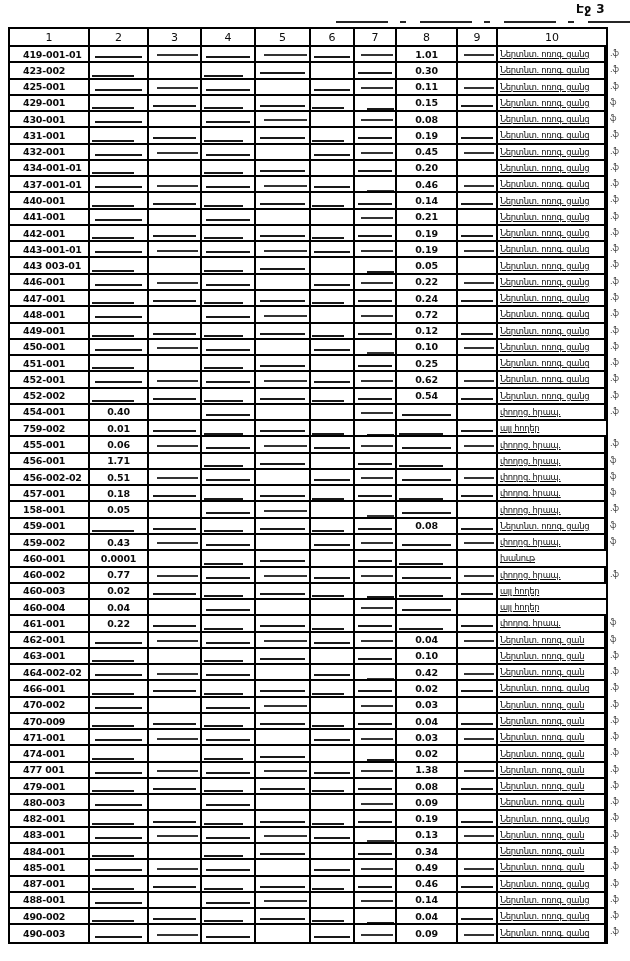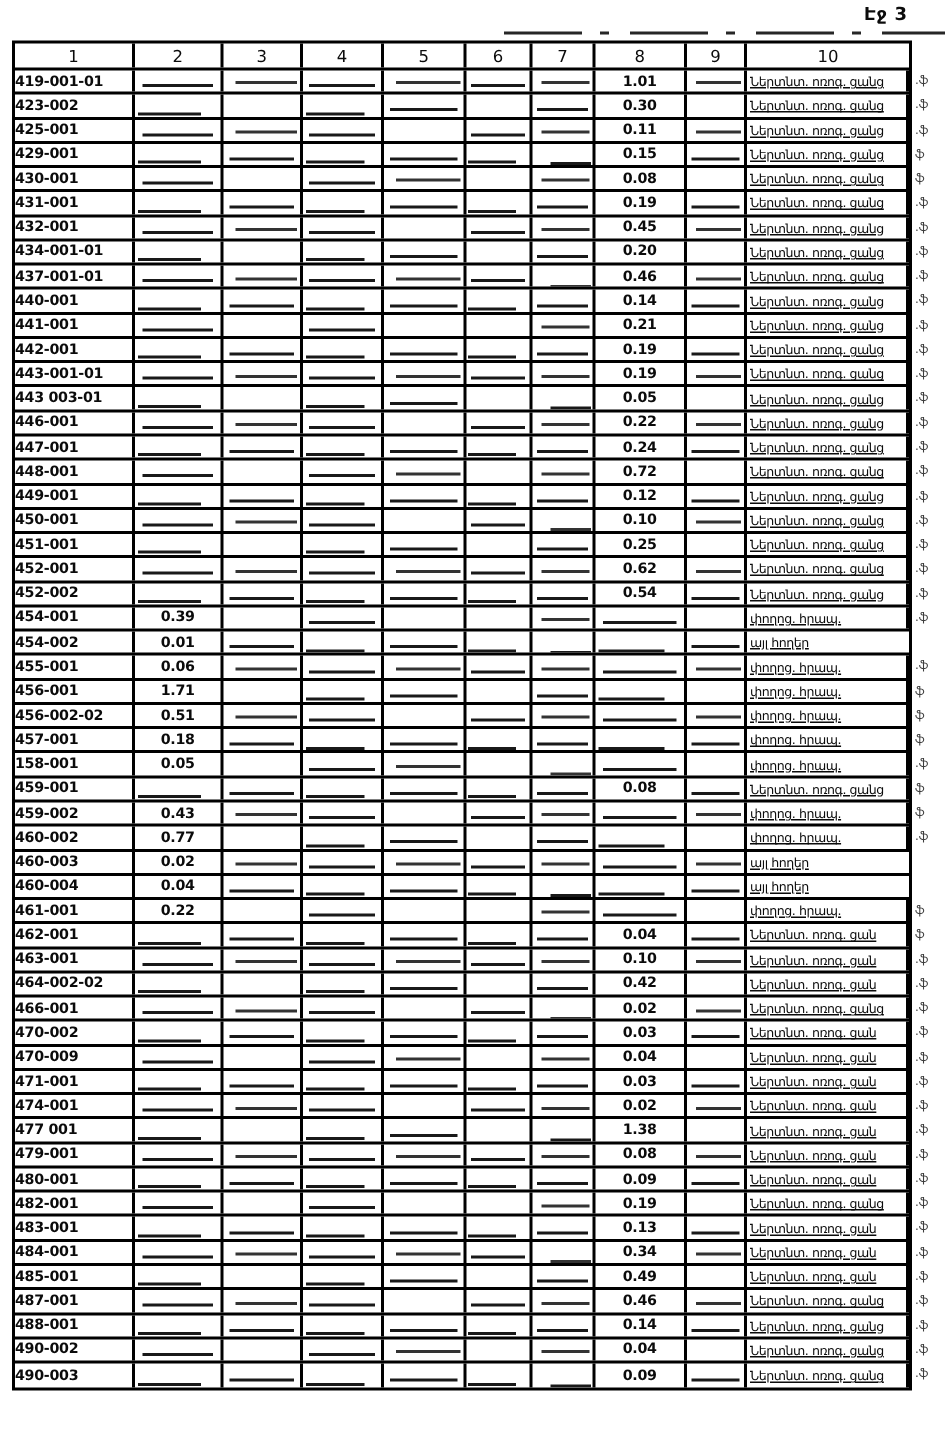--- a/index.html
+++ b/index.html
@@ -30,21 +30,21 @@
   .row.header{height:18px;font-size:11px;}
   .row:last-child{border-bottom:none;}
   .cell{
     position:relative;box-sizing:border-box;height:100%;
     border-right:2px solid #000;
     display:flex;align-items:center;overflow:hidden;
     white-space:nowrap;
   }
   .cell:last-child{border-right:none;}
   .cell.hdr{justify-content:center;font-weight:400;}
-  .cell.code{font-size:9.5px;font-weight:700;padding-left:0;letter-spacing:-.2px;}
+  .cell.code{font-size:9.5px;font-weight:700;padding-left:13px;letter-spacing:-.2px;}
   .cell.val{justify-content:center;font-size:9.5px;font-weight:700;letter-spacing:-.2px;}
   .cell.cat{font-size:8.4px;font-weight:400;padding-left:2px;letter-spacing:-.3px;}
   .cell.cat span{text-decoration:underline;text-decoration-thickness:1px;text-underline-offset:1px;}
   
   .e::after{
     content:"";position:absolute;height:2px;background:#000;
     left:8%;right:8%;top:64%;opacity:.9;
   }
   .row:nth-child(odd) .e:nth-child(even)::after{top:80%;left:3%;right:22%;}
   .row:nth-child(even) .e:nth-child(odd)::after{top:52%;left:16%;right:4%;opacity:.8;}
@@ -511,37 +511,37 @@
       <div class="cell cat">
         <span>Ներտնտ. ոռոգ. ցանց</span>
       </div>
       <div class="note">.ֆ</div>
     </div>
     <div class="row">
       <div class="cell code">
         <span>454-001</span>
       </div>
       <div class="cell val">
-        <span>0.39</span>
+        <span>0.40</span>
       </div>
       <div class="cell e"></div>
       <div class="cell e"></div>
       <div class="cell e"></div>
       <div class="cell e"></div>
       <div class="cell e"></div>
       <div class="cell val e"></div>
       <div class="cell e"></div>
       <div class="cell cat">
         <span>փողոց. հրապ.</span>
       </div>
       <div class="note">.ֆ</div>
     </div>
     <div class="row">
       <div class="cell code">
-        <span>454-002</span>
+        <span>759-002</span>
       </div>
       <div class="cell val">
         <span>0.01</span>
       </div>
       <div class="cell e"></div>
       <div class="cell e"></div>
       <div class="cell e"></div>
       <div class="cell e"></div>
       <div class="cell e"></div>
       <div class="cell val e"></div>
@@ -678,20 +678,38 @@
       <div class="cell e"></div>
       <div class="cell val e"></div>
       <div class="cell e"></div>
       <div class="cell cat">
         <span>փողոց. հրապ.</span>
       </div>
       <div class="note">ֆ</div>
     </div>
     <div class="row">
       <div class="cell code">
+        <span>460-001</span>
+      </div>
+      <div class="cell val">
+        <span>0.0001</span>
+      </div>
+      <div class="cell e"></div>
+      <div class="cell e"></div>
+      <div class="cell e"></div>
+      <div class="cell e"></div>
+      <div class="cell e"></div>
+      <div class="cell val e"></div>
+      <div class="cell e"></div>
+      <div class="cell cat">
+        <span>խանութ</span>
+      </div>
+    </div>
+    <div class="row">
+      <div class="cell code">
         <span>460-002</span>
       </div>
       <div class="cell val">
         <span>0.77</span>
       </div>
       <div class="cell e"></div>
       <div class="cell e"></div>
       <div class="cell e"></div>
       <div class="cell e"></div>
       <div class="cell e"></div>
@@ -942,21 +960,21 @@
         <span>0.08</span>
       </div>
       <div class="cell e"></div>
       <div class="cell cat">
         <span>Ներտնտ. ոռոգ. ցան</span>
       </div>
       <div class="note">.ֆ</div>
     </div>
     <div class="row">
       <div class="cell code">
-        <span>480-001</span>
+        <span>480-003</span>
       </div>
       <div class="cell val e"></div>
       <div class="cell e"></div>
       <div class="cell e"></div>
       <div class="cell e"></div>
       <div class="cell e"></div>
       <div class="cell e"></div>
       <div class="cell val">
         <span>0.09</span>
       </div>

